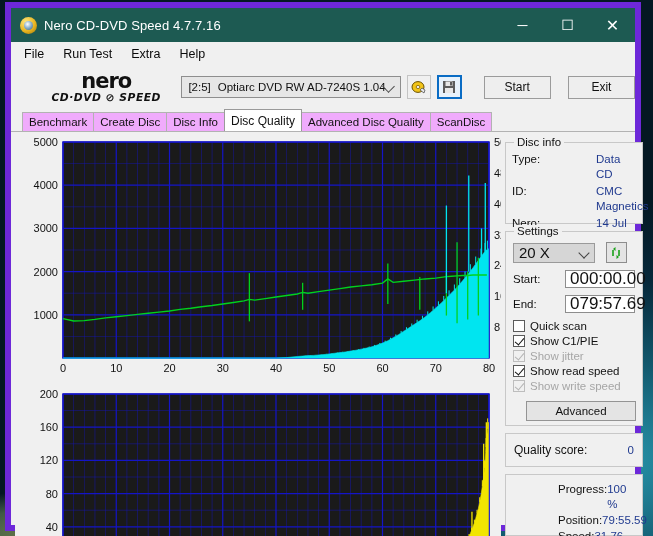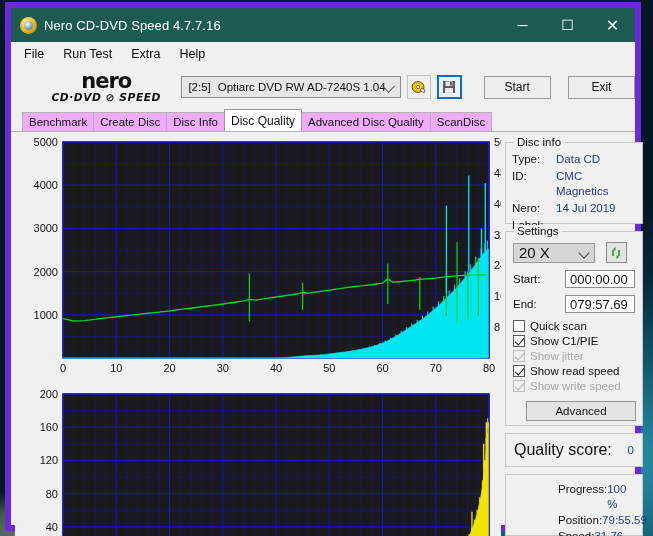--- a/index.html
+++ b/index.html
@@ -128,21 +128,21 @@
   }
   .grp-title{
     position:absolute;top:-7px;left:8px;background:#f0f0f0;padding:0 3px;
     font-size:11.5px;color:#111;
   }
   .row{display:flex;font-size:11.5px;line-height:15px;}
   .row .k{color:#111;}
   .row .v{color:#203a8f;}
   
   #discinfo{margin-top:8px;height:82px;padding:9px 6px 0 6px;}
-  #discinfo .row{margin-bottom:2px;}
+  #discinfo .row{margin-bottom:2px;gap:40px;}
   #discinfo .k{width:44px;flex:0 0 auto;}
   
   #settings{margin-top:7px;height:195px;padding:10px 6px 0 7px;}
   #speed-select{
     width:82px;height:20px;background:#d6d6d6;border:1px solid #9a9a9a;
     font-size:15px;color:#111;display:flex;align-items:center;padding-left:5px;
     box-sizing:border-box;position:relative;
   }
   #speed-select .arrow{
     position:absolute;right:6px;top:5px;width:7px;height:7px;
@@ -150,21 +150,21 @@
   }
   #refresh-btn{
     width:21px;height:21px;background:#e4e4e4;border:1px solid #8d8d8d;
     margin-left:11px;display:flex;align-items:center;justify-content:center;
     box-sizing:border-box;
   }
   .field-row{display:flex;align-items:center;margin-top:7px;}
   .field-row .lbl{font-size:11.5px;color:#111;width:40px;flex:0 0 auto;}
   .tbox{
     width:70px;height:18px;background:#fff;border:1px solid #8d8d8d;
-    font-size:13px;color:#111;display:flex;align-items:center;
+    font-size:17px;color:#111;display:flex;align-items:center;
     padding-left:4px;box-sizing:border-box;margin-left:12px;
   }
   .chk-row{display:flex;align-items:center;margin-top:3px;}
   .chk{
     width:12px;height:12px;background:#fff;border:1px solid #5b5b5b;
     margin-right:5px;box-sizing:border-box;position:relative;flex:0 0 auto;
   }
   .chk.on:after{
     content:"";position:absolute;left:3px;top:0px;width:4px;height:8px;
     border-right:1.6px solid #111;border-bottom:1.6px solid #111;
@@ -173,21 +173,21 @@
   .chk.dis{background:#f0f0f0;border-color:#bdbdbd;}
   .chk.dis.on:after{border-color:#b4b4b4;}
   .chk-lbl{font-size:11.5px;color:#111;}
   .chk-lbl.dis{color:#a6a6a6;}
   #advanced-btn{
     width:110px;height:20px;background:#e4e4e4;border:1px solid #949494;
     font-size:11.5px;color:#111;display:flex;align-items:center;justify-content:center;
     margin:9px 0 0 13px;box-sizing:border-box;
   }
   #quality{margin-top:7px;height:34px;display:flex;align-items:center;padding:0 8px;}
-  #quality .k{font-size:16px;color:#111;flex:1 1 auto;}
+  #quality .k{font-size:12px;color:#111;flex:1 1 auto;}
   #quality .v{font-size:11.5px;color:#203a8f;}
   #progress-grp{margin-top:7px;height:62px;padding:7px 8px 0 8px;}
   #progress-grp .row{justify-content:space-between;margin-bottom:1px;padding-left:44px;}
 </style>
 </head>
 <body>
 
 <div id="desktop"></div>
 
 <div id="window">

